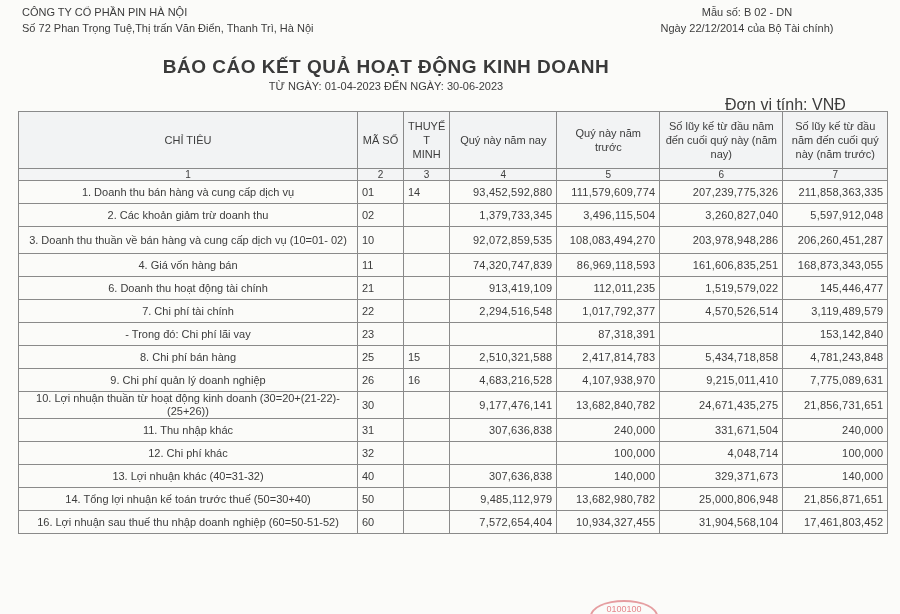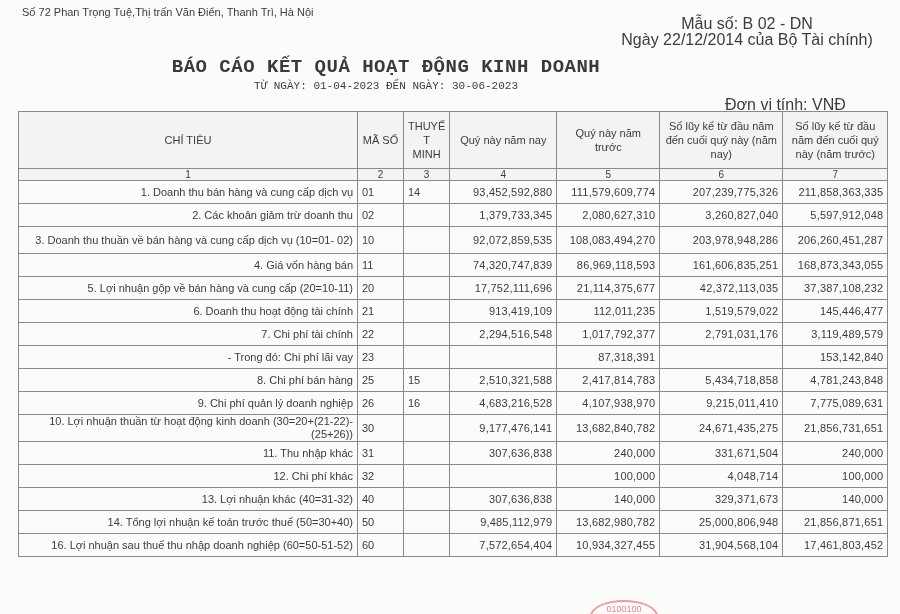--- a/index.html
+++ b/index.html
@@ -5,56 +5,57 @@
   html, body { margin: 0; padding: 0; }
   body {
     width: 900px; height: 614px; overflow: hidden;
     background: #fbfbf9;
     font-family: "Liberation Sans", sans-serif;
     color: #3c3c3c;
     position: relative;
   }
   .company { position: absolute; left: 22px; top: 4px; font-size: 11px; line-height: 16px; }
   .company div { white-space: nowrap; }
-  .form-info { position: absolute; right: 18px; top: 16px; width: 270px; text-align: center; font-size: 16px; line-height: 16px; }
+  .form-info { position: absolute; right: 18px; top: 4px; width: 270px; text-align: center; font-size: 11px; line-height: 16px; }
   .form-info .form-code { font-weight: normal; }
-  .title-wrap { position: absolute; left: 0; width: 742px; top: 56px; text-align: center; font-family: Liberation Mono, monospace; }
+  .title-wrap { position: absolute; left: 0; width: 742px; top: 56px; text-align: center; }
   .title { font-size: 19px; font-weight: bold; letter-spacing: 0.5px; color: #3a3a3a; padding-left: 30px; }
   .period { font-size: 11px; line-height: 14px; margin-top: 1px; padding-left: 30px; }
   .unit { position: absolute; left: 725px; top: 96px; font-size: 16px; }
   table.report {
     position: absolute; left: 18px; top: 111px;
     border-collapse: collapse; table-layout: fixed;
     font-size: 11px;
   }
   table.report td, table.report th {
     border: 1px solid #8a8a8a; padding: 0 4px; height: 22px;
     white-space: nowrap; overflow: hidden;
   }
   table.report th {
     font-weight: normal; text-align: center; line-height: 14px; height: 56px;
     background: #f2f3f4; white-space: normal;
   }
   table.report tr.index-row td { height: 11px; text-align: center; line-height: 11px; font-size: 10px; background: #f3f4f5; }
-  td.label { text-align: right; }
+  td.label { text-align: center; }
   td.code, td.note { text-align: left; }
   td.num { text-align: right; letter-spacing: 0.2px; }
   tr.tall td { height: 26px; }
   tr.wrap td.label { white-space: normal; line-height: 13px; }
   .footer-date { position: absolute; left: 577px; top: 616px; font-size: 12px; text-decoration: underline; }
   .stamp {
     position: absolute; left: 590px; top: 600px; width: 64px; height: 30px;
     border: 2px solid #e0868a; border-radius: 50% 50% 0 0; border-bottom: none;
     color: #e06a70; font-size: 9px; text-align: center; line-height: 14px; opacity: 0.8;
   }
 </style>
 </head>
 <body>
 
 <div class="company">
+  <div>CÔNG TY CỔ PHẦN PIN HÀ NỘI</div>
   <div>Số 72 Phan Trọng Tuệ,Thị trấn Văn Điển, Thanh Trì, Hà Nội</div>
 </div>
 
 <div class="form-info">
   <div class="form-code">Mẫu số: B 02 - DN</div>
   <div>Ngày 22/12/2014 của Bộ Tài chính)</div>
 </div>
 
 <div class="title-wrap">
   <div class="title">BÁO CÁO KẾT QUẢ HOẠT ĐỘNG KINH DOANH</div>
@@ -101,21 +102,21 @@
         <td class="num">93,452,592,880</td>
         <td class="num">111,579,609,774</td>
         <td class="num">207,239,775,326</td>
         <td class="num">211,858,363,335</td>
       </tr>
       <tr>
         <td class="label">2. Các khoản giảm trừ doanh thu</td>
         <td class="code">02</td>
         <td class="note"></td>
         <td class="num">1,379,733,345</td>
-        <td class="num">2,080,627,310</td>
+        <td class="num">3,496,115,504</td>
         <td class="num">3,260,827,040</td>
         <td class="num">5,597,912,048</td>
       </tr>
       <tr class="tall">
         <td class="label">3. Doanh thu thuần về bán hàng và cung cấp dịch vụ (10=01- 02)</td>
         <td class="code">10</td>
         <td class="note"></td>
         <td class="num">92,072,859,535</td>
         <td class="num">108,083,494,270</td>
         <td class="num">203,978,948,286</td>
@@ -124,44 +125,35 @@
       <tr>
         <td class="label">4. Giá vốn hàng bán</td>
         <td class="code">11</td>
         <td class="note"></td>
         <td class="num">74,320,747,839</td>
         <td class="num">86,969,118,593</td>
         <td class="num">161,606,835,251</td>
         <td class="num">168,873,343,055</td>
       </tr>
       <tr>
-        <td class="label">5. Lợi nhuận gộp về bán hàng và cung cấp (20=10-11)</td>
-        <td class="code">20</td>
-        <td class="note"></td>
-        <td class="num">17,752,111,696</td>
-        <td class="num">21,114,375,677</td>
-        <td class="num">42,372,113,035</td>
-        <td class="num">37,387,108,232</td>
-      </tr>
-      <tr>
         <td class="label">6. Doanh thu hoạt động tài chính</td>
         <td class="code">21</td>
         <td class="note"></td>
         <td class="num">913,419,109</td>
         <td class="num">112,011,235</td>
         <td class="num">1,519,579,022</td>
         <td class="num">145,446,477</td>
       </tr>
       <tr>
         <td class="label">7. Chi phí tài chính</td>
         <td class="code">22</td>
         <td class="note"></td>
         <td class="num">2,294,516,548</td>
         <td class="num">1,017,792,377</td>
-        <td class="num">2,791,031,176</td>
+        <td class="num">4,570,526,514</td>
         <td class="num">3,119,489,579</td>
       </tr>
       <tr>
         <td class="label">- Trong đó: Chi phí lãi vay</td>
         <td class="code">23</td>
         <td class="note"></td>
         <td class="num"></td>
         <td class="num">87,318,391</td>
         <td class="num"></td>
         <td class="num">153,142,840</td>

